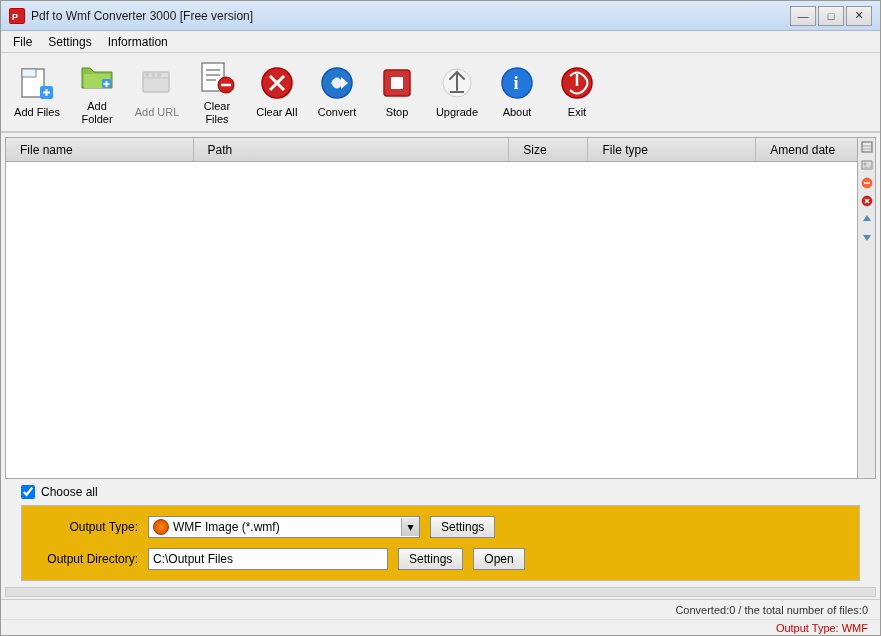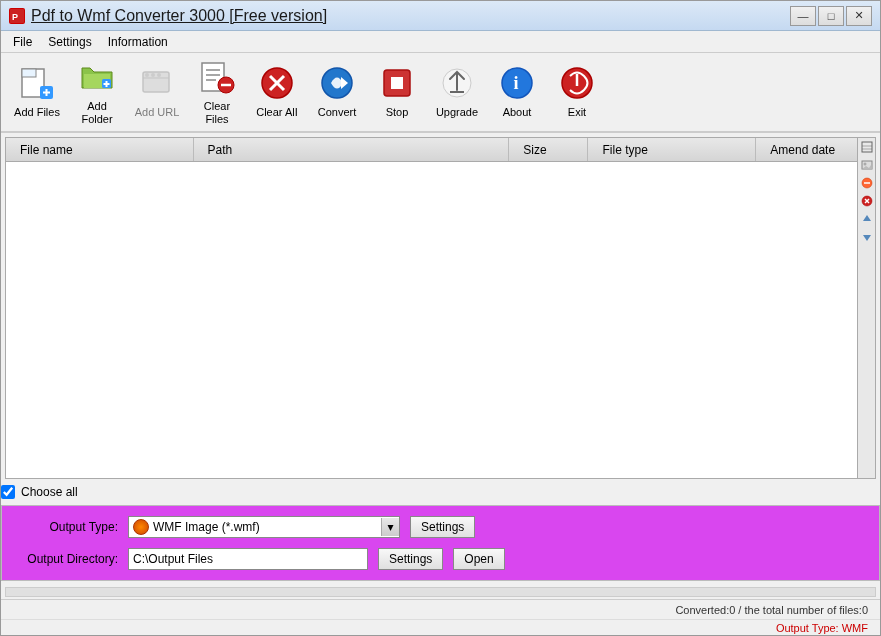--- a/index.html
+++ b/index.html
@@ -40,24 +40,23 @@
       height: 16px;
       background: #cc0000;
       border-radius: 2px;
       font-size: 10px;
       color: white;
       display: flex;
       align-items: center;
       justify-content: center;
     }
     .title-text {
-      font-size: 16px;
+      font-size: 12px;
       color: #1a1a1a;
       font-weight: normal;
-      text-decoration: underline;
     }
     .title-controls {
       display: flex;
       gap: 2px;
     }
     .title-btn {
       width: 26px;
       height: 20px;
       background: linear-gradient(to bottom, #f0f0f0, #ddd);
       border: 1px solid #999;
@@ -167,32 +166,32 @@
     .sidebar-btn {
       width: 14px;
       height: 14px;
       display: flex;
       align-items: center;
       justify-content: center;
       cursor: pointer;
     }
     
     .bottom-panel {
-      padding: 6px 0;
+      padding: 6px 20px;
       flex-shrink: 0;
     }
     .choose-all-row {
       display: flex;
       align-items: center;
       gap: 6px;
       margin-bottom: 6px;
     }
     .options-box {
       border: 1px solid #bbb;
-      background: #d946ef;
+      background: #eab308;
       padding: 10px 16px;
       display: flex;
       flex-direction: column;
       gap: 10px;
     }
     .options-row {
       display: flex;
       align-items: center;
       gap: 10px;
     }

